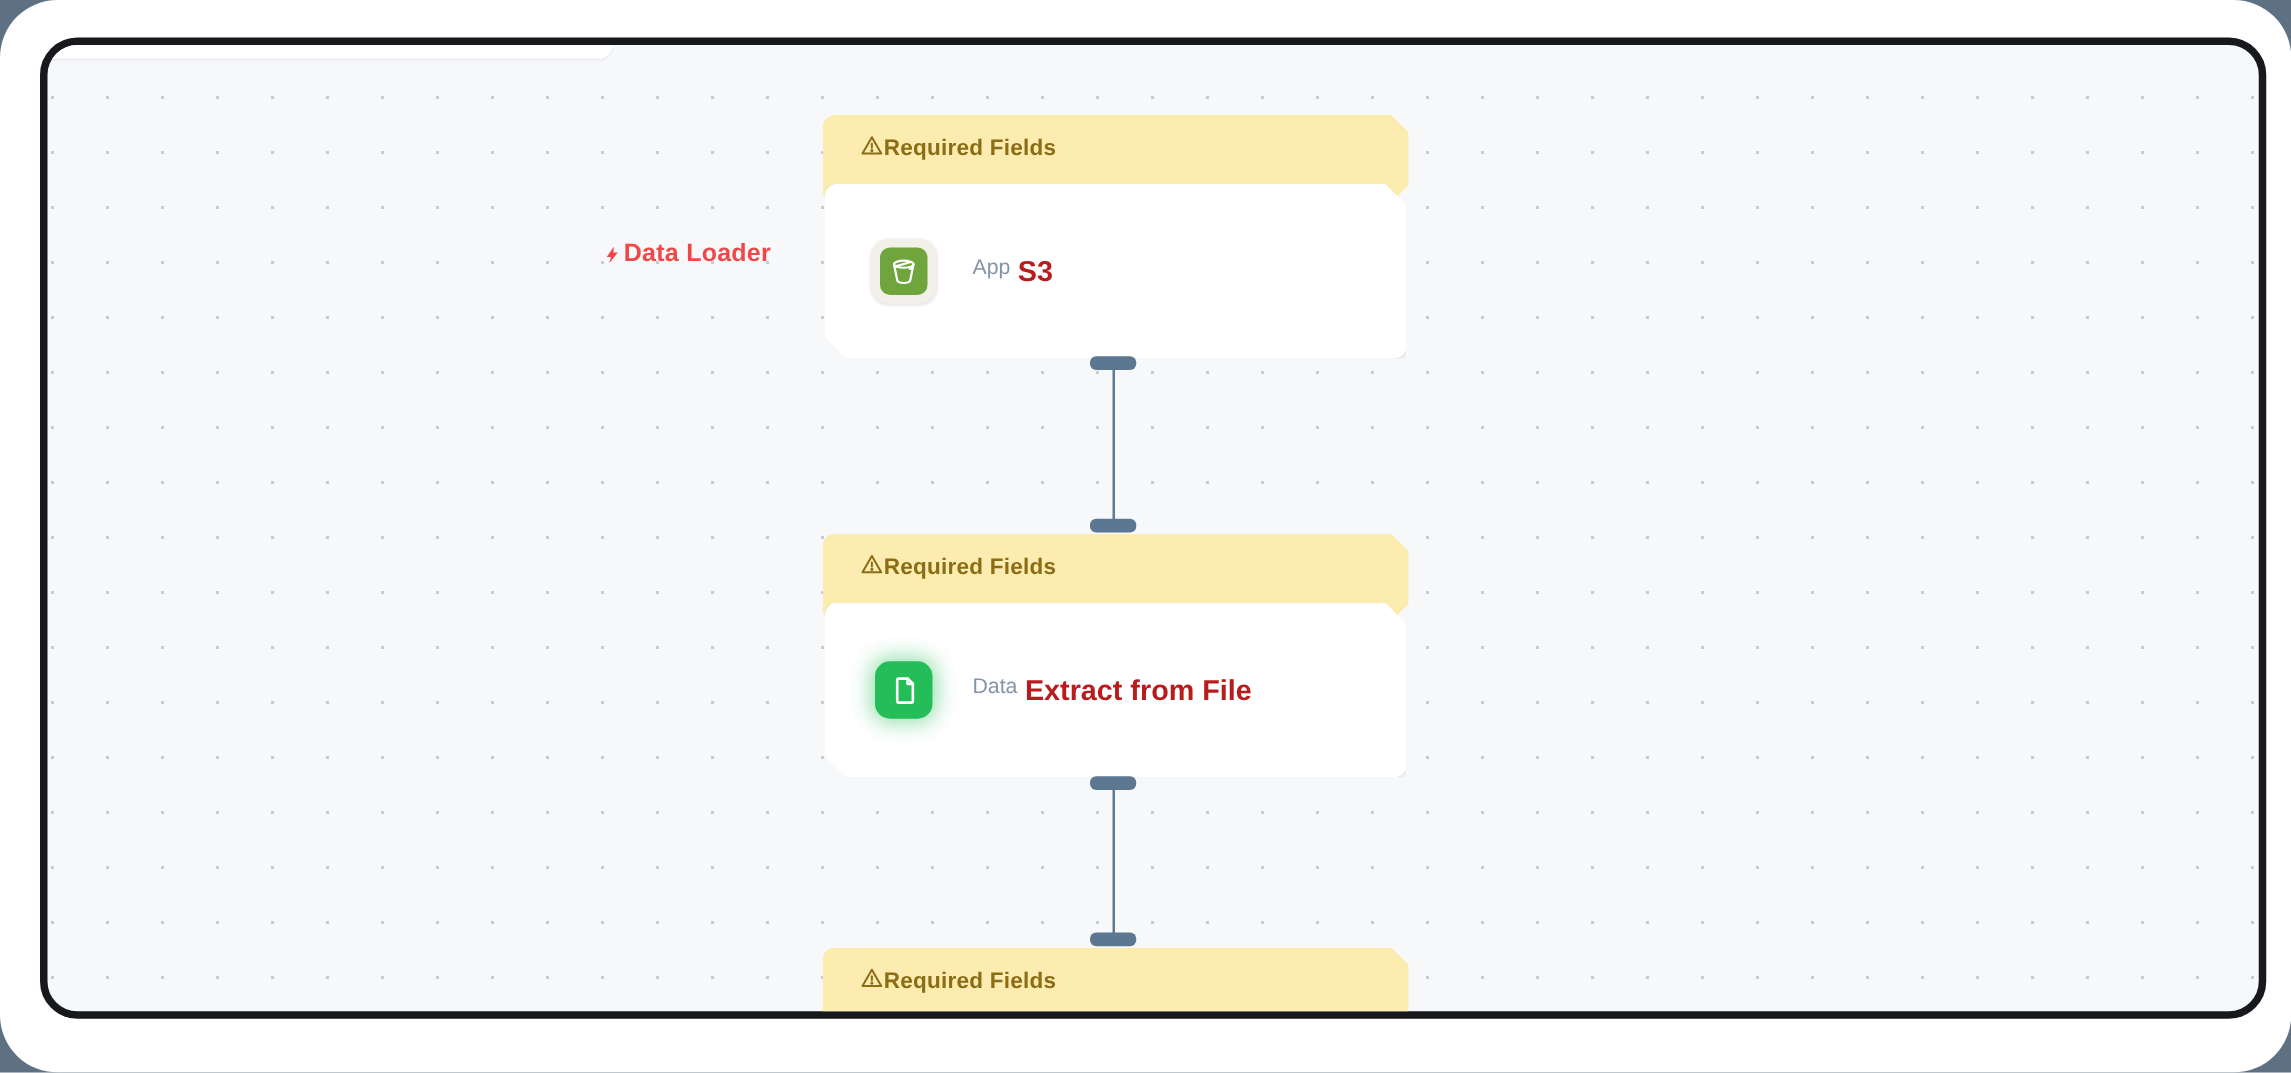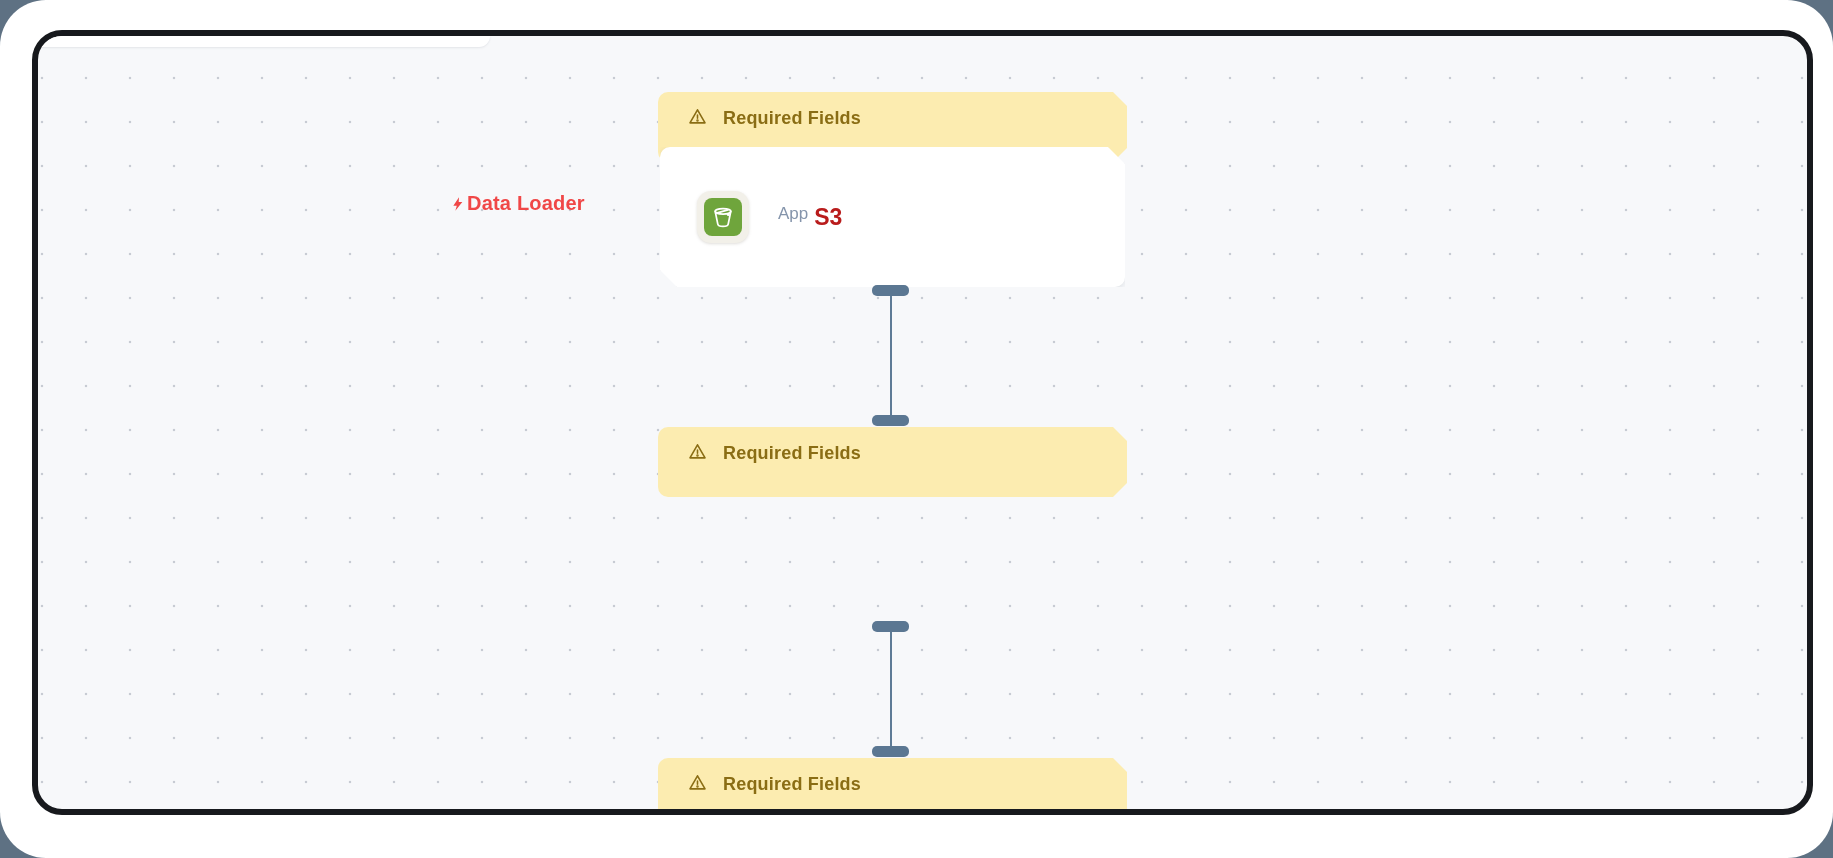--- a/index.html
+++ b/index.html
@@ -35,42 +35,42 @@
   
   .toolbar-remnant {
     position:absolute; left:0; top:0;
     width:452px; height:11px;
     background:#ffffff;
     border-bottom-right-radius:12px;
     box-shadow:0 1px 2px rgba(120,128,140,0.15);
   }
   
   .flow-label {
-    position:absolute; left:412px; top:156px;
+    position:absolute; left:444px; top:156px;
     display:flex; align-items:center;
     color:#f04747;
     font-size:20px; font-weight:700;
     letter-spacing:0.2px;
     cursor:pointer;
   }
   .flow-label svg { display:block; margin-right:1px; }
   
   .node { position:absolute; width:469px; }
   .node-banner {
     position:absolute; left:0; top:0;
     width:469px; height:70px;
     background:#fcecb0;
     border-radius:10px;
     clip-path:polygon(0 0, calc(100% - 14px) 0, 100% 14px, 100% calc(100% - 14px), calc(100% - 14px) 100%, 0 100%);
     display:flex; align-items:flex-start;
     padding:15px 0 0 30px;
   }
   .node-banner .warn { display:flex; align-items:center; }
   .banner-label {
-    margin-left:16px;
+    margin-left:0;
     color:#8a6d14;
     font-size:18px; font-weight:700;
     letter-spacing:0.2px;
     line-height:22px;
   }
   .node-card {
     position:absolute; left:2px; top:55px;
     width:465px; height:140px;
     background:#ffffff;
     border-radius:10px;
@@ -188,20 +188,34 @@
       <div class="node-banner">
         <span class="warn">
           <svg width="19" height="19" viewBox="0 0 24 24" fill="none" stroke="#8a6d14" stroke-width="2" stroke-linejoin="round">
               <path d="M12 3.5 L21.5 20 H2.5 Z"></path>
               <line x1="12" y1="10" x2="12" y2="14.2" stroke-linecap="round"></line>
               <circle cx="12" cy="17" r="0.6" fill="#8a6d14"></circle>
             </svg>
         </span>
         <span class="banner-label">Required Fields</span>
       </div>
+      <div class="node-card">
+        <div class="icon-slot">
+          <div class="icon-tile-file">
+            <svg width="25" height="25" viewBox="0 0 24 24" fill="none" stroke="#ffffff" stroke-width="2" stroke-linecap="round" stroke-linejoin="round">
+                <path d="M6.5 4 a1.2 1.2 0 0 1 1.2 -1.2 h7 l3.8 3.8 v13.4 a1.2 1.2 0 0 1 -1.2 1.2 h-9.6 a1.2 1.2 0 0 1 -1.2 -1.2 z"></path>
+                <path d="M14.4 2.9 v3.9 h3.9"></path>
+              </svg>
+          </div>
+        </div>
+        <div class="node-text">
+          <span class="node-category">Data</span>
+          <span class="node-title">Extract from File</span>
+        </div>
+      </div>
     </div>
     <div class="handle" style="left:834px; top:379px;"></div>
     <div class="handle" style="left:834px; top:585px;"></div>
 
     <div class="node" style="left:620px; top:722px; height:70px;">
       <div class="node-banner">
         <span class="warn">
           <svg width="19" height="19" viewBox="0 0 24 24" fill="none" stroke="#8a6d14" stroke-width="2" stroke-linejoin="round">
               <path d="M12 3.5 L21.5 20 H2.5 Z"></path>
               <line x1="12" y1="10" x2="12" y2="14.2" stroke-linecap="round"></line>

